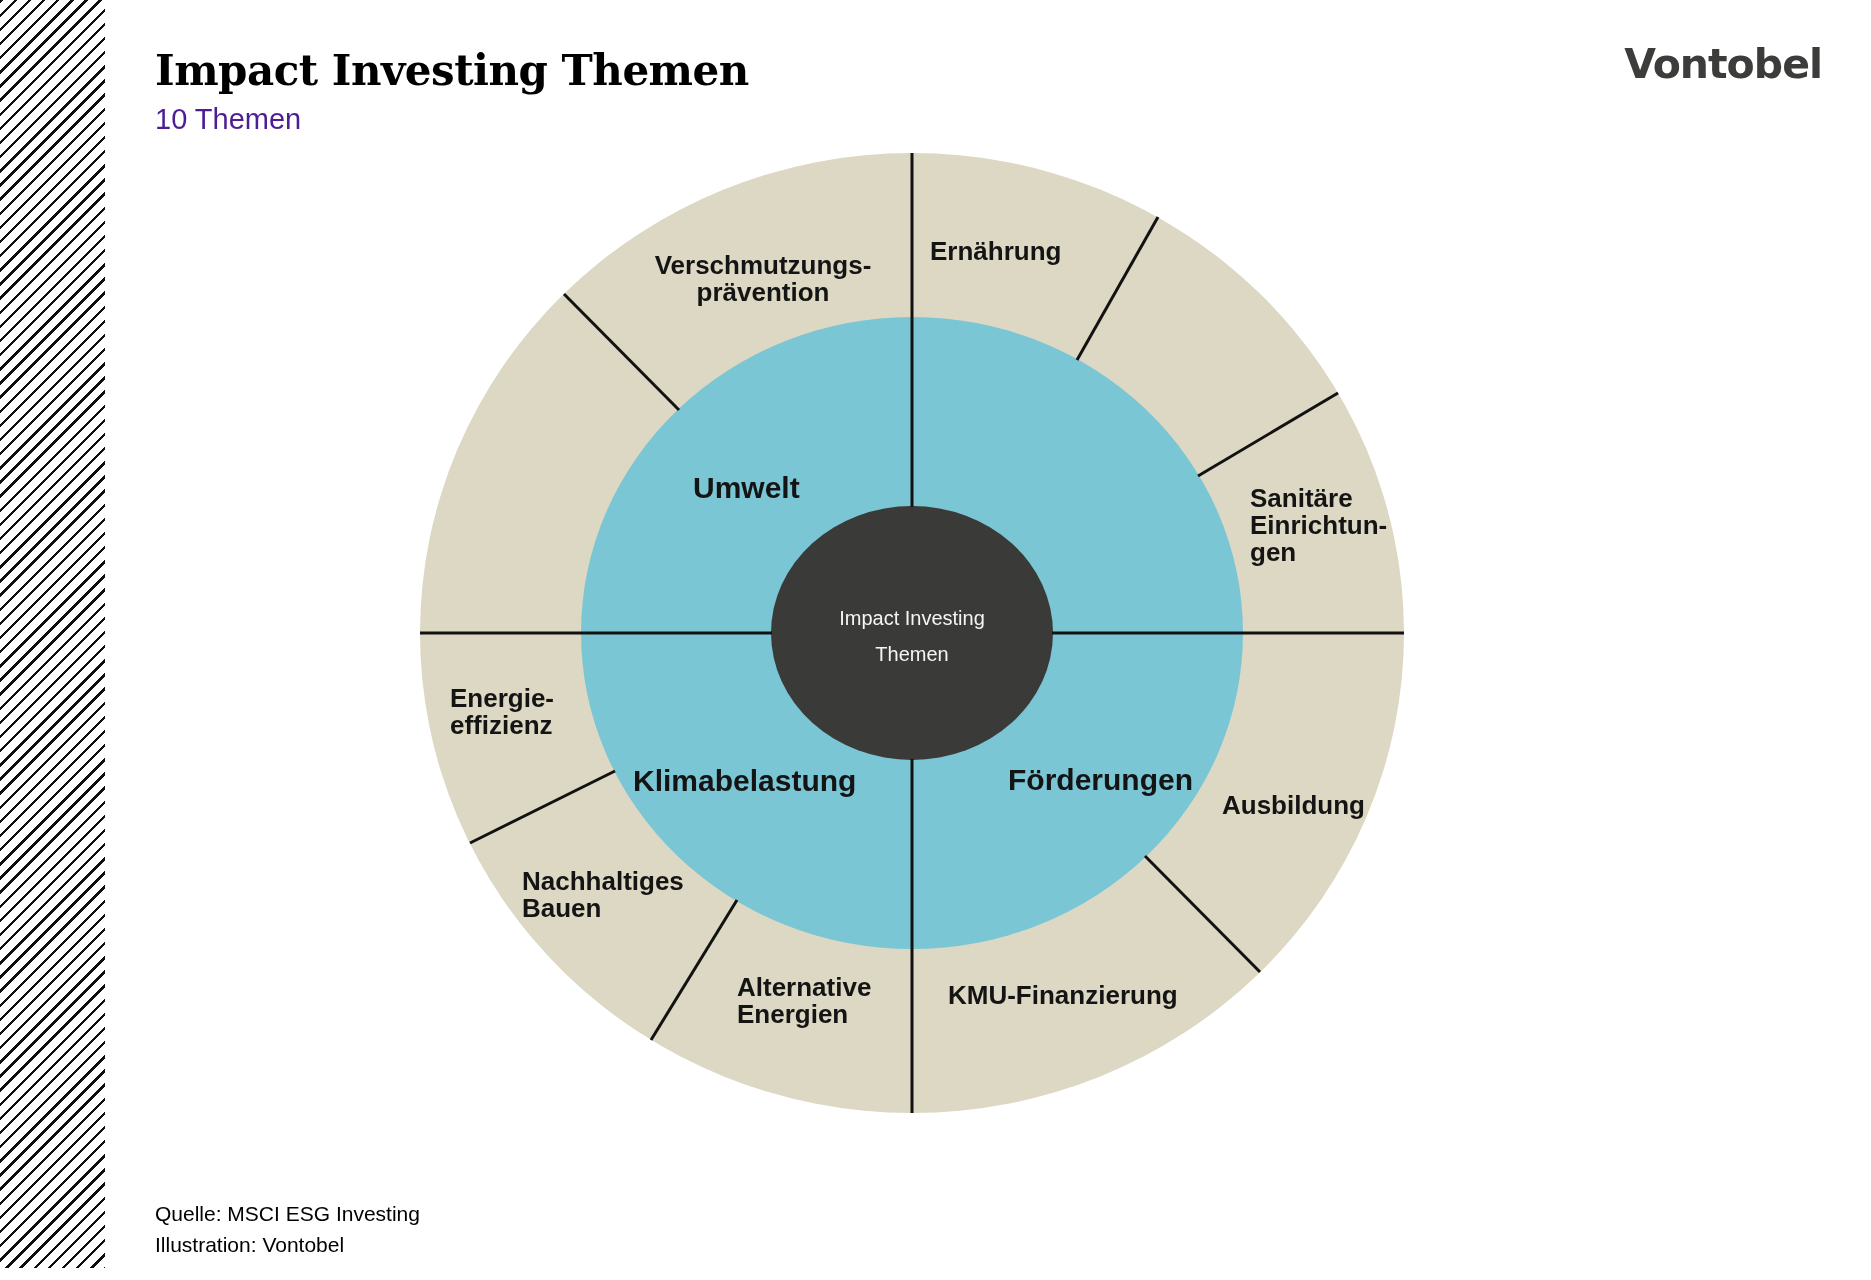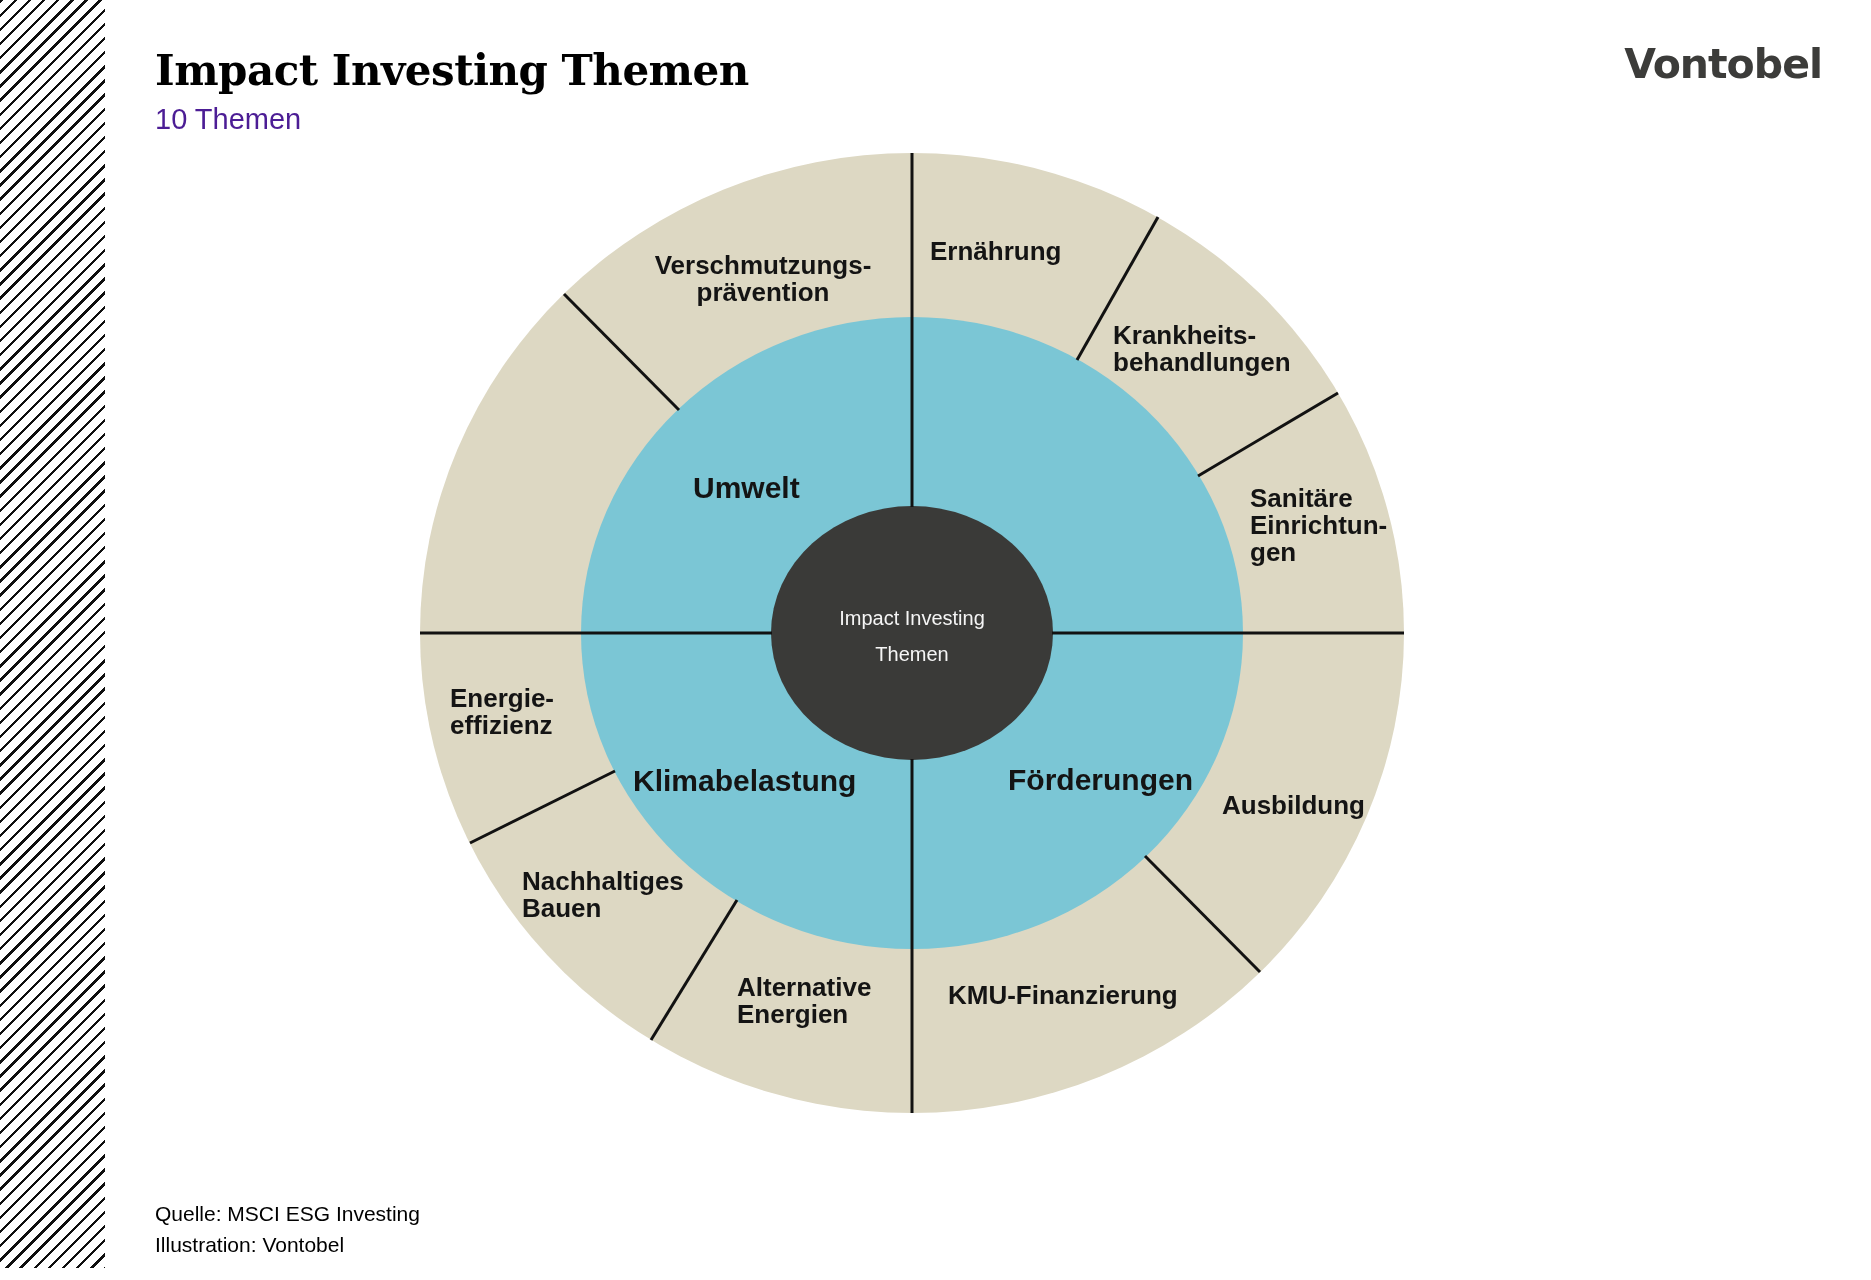--- a/index.html
+++ b/index.html
@@ -104,22 +104,20 @@
 Themen</div>
 
   <div class="lbl inner" style="left:693px;top:470px;">Umwelt</div>
   <div class="lbl inner" style="left:1008px;top:762px;">Förderungen</div>
   <div class="lbl inner" style="left:633px;top:763px;">Klimabelastung</div>
 
   <div class="lbl centered" style="left:763px;top:252px;">Verschmutzungs-
 prävention</div>
 
   <div class="lbl" style="left:930px;top:238px;">Ernährung</div>
-  <div class="lbl" style="left:1113px;top:322px;">Krankheits-
-behandlungen</div>
   <div class="lbl" style="left:1250px;top:485px;">Sanitäre
 Einrichtun-
 gen</div>
 
   <div class="lbl" style="left:1222px;top:792px;">Ausbildung</div>
   <div class="lbl" style="left:948px;top:982px;">KMU-Finanzierung</div>
 
   <div class="lbl" style="left:737px;top:974px;">Alternative
 Energien</div>
   <div class="lbl" style="left:522px;top:868px;">Nachhaltiges

